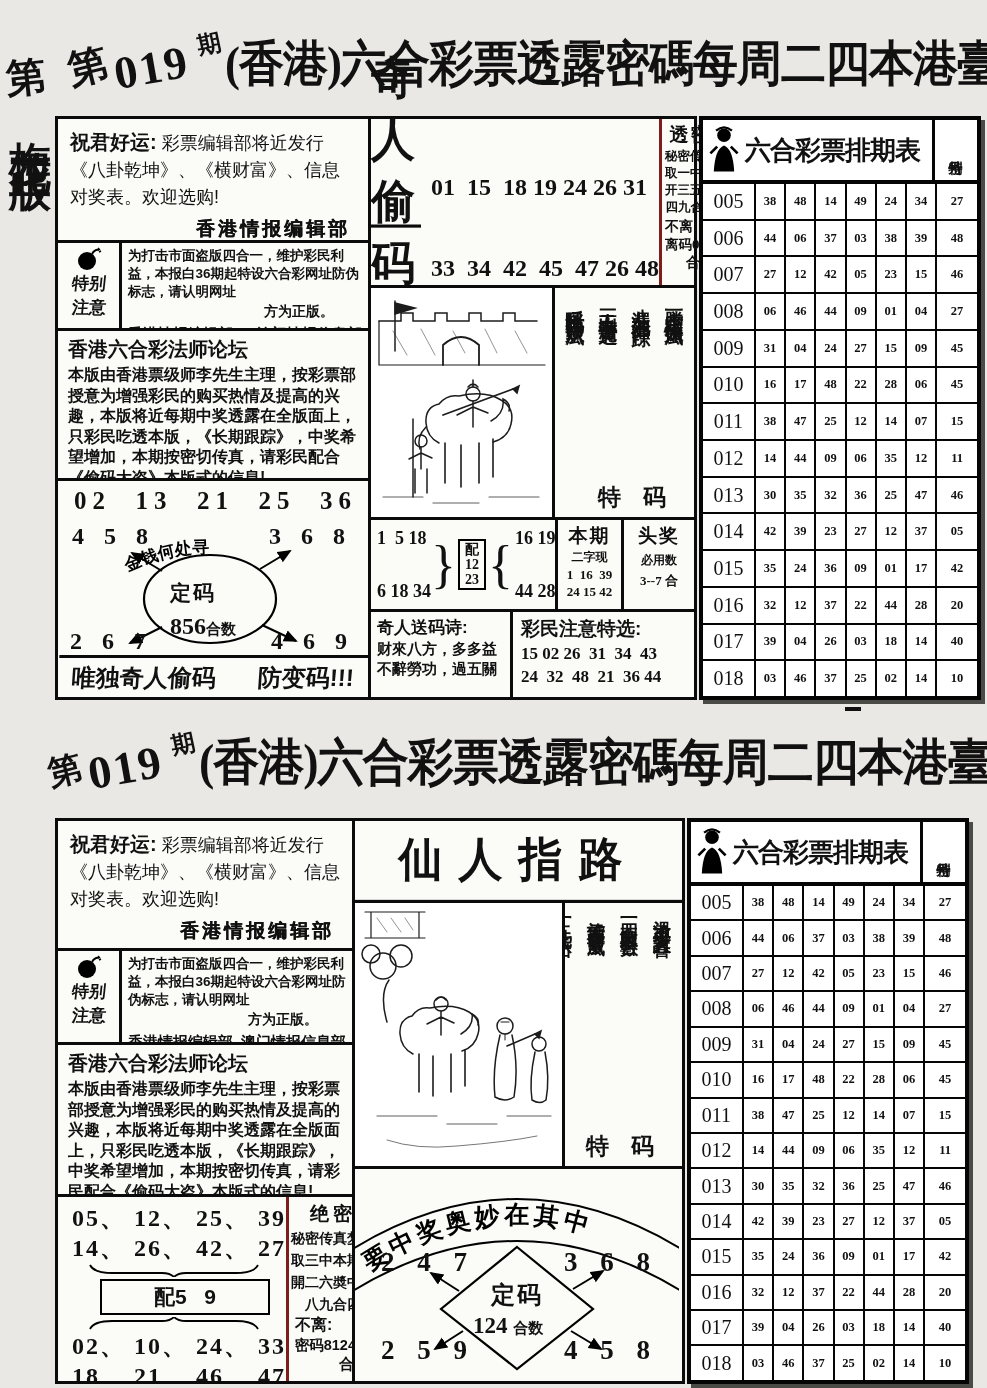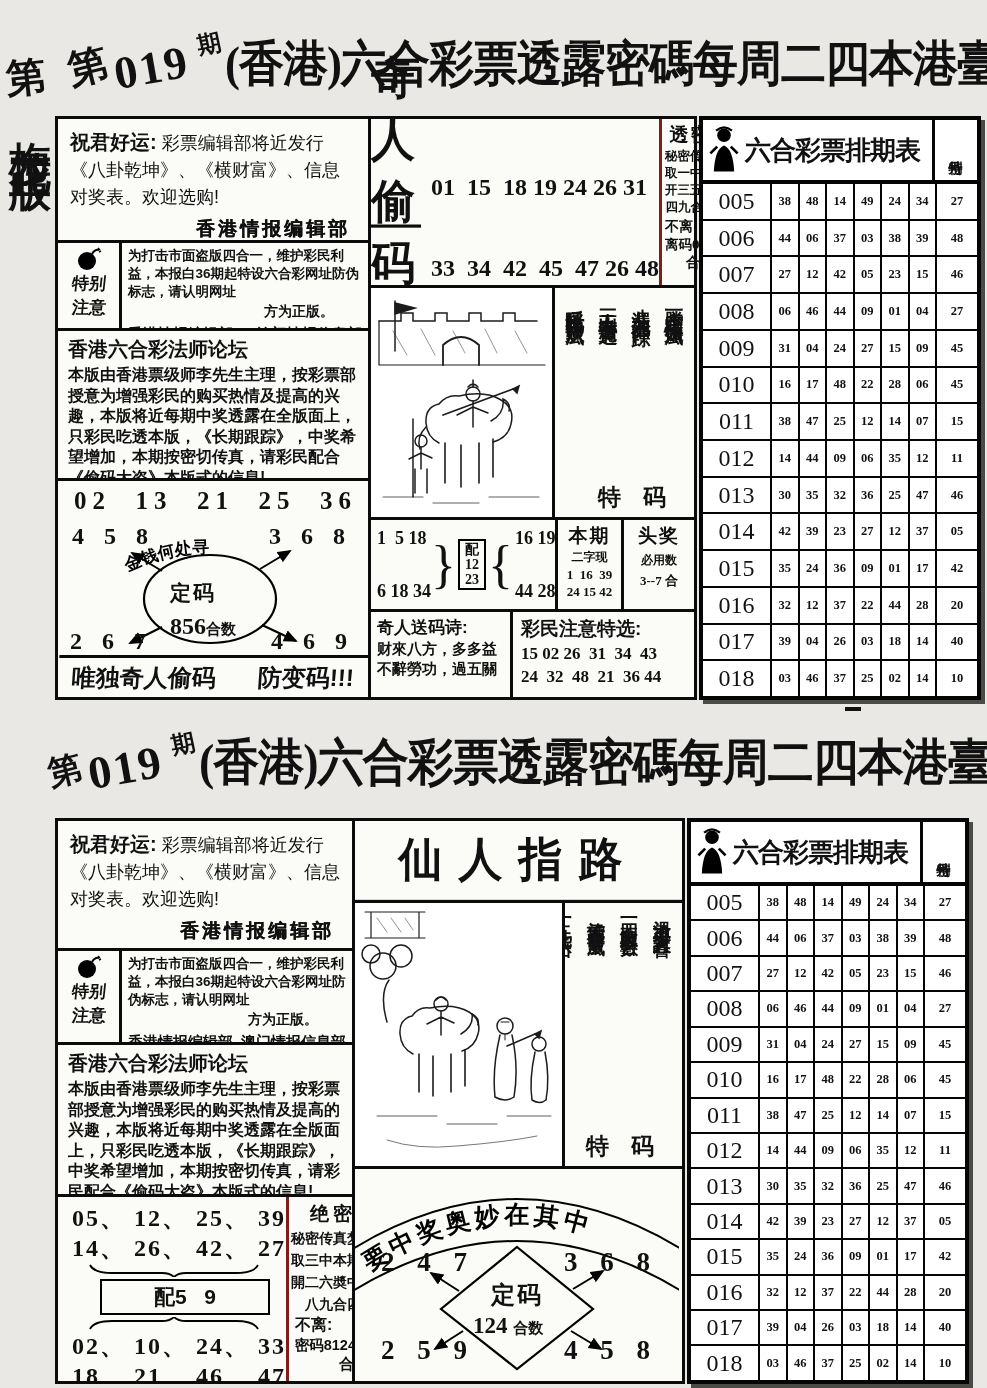--- a/index.html
+++ b/index.html
@@ -79,21 +79,21 @@
   
   .table-panel{width:282px;background:#fff;border:4px solid #050505;display:flex;flex-direction:column;box-shadow:4px 4px 0 #4a4a46}
   .table-head{display:flex;border-bottom:4px solid #050505;height:64px}
   .table-title-cell{flex:1;display:flex;align-items:center;gap:4px;padding:2px 2px 2px 4px;border-right:3px solid #050505}
   .table-title{font-size:26px;font-weight:900;font-family:"Liberation Serif",serif;letter-spacing:-1px;white-space:nowrap}
   .table-special-cell{width:42px;display:flex;align-items:center;justify-content:center;writing-mode:vertical-rl;text-orientation:upright;font-size:14px;font-weight:900;line-height:1}
   .table-body{flex:1;display:flex;flex-direction:column}
   .trow{flex:1;display:flex;border-bottom:2px solid #050505}
   .trow:last-child{border-bottom:none}
   .tcell{display:flex;align-items:center;justify-content:center;border-right:2px solid #050505;font-family:"Liberation Serif",serif}
-  .tcell.period{width:69px;font-size:24px}
+  .tcell.period{width:53px;font-size:20px}
   .tcell.num{flex:1;font-size:12.5px;font-weight:700}
   .tcell.special{width:40px;border-right:none;font-size:12.5px;font-weight:700}
 
   
   .numbers-secret{display:flex;overflow:hidden}
   .numbers-block{flex:1;padding:6px 0 0 14px}
   .numbers-block .l{font-size:24px;font-weight:700;font-family:"Liberation Serif",serif;letter-spacing:2px;line-height:30px;white-space:pre}
   .pei-big{border:2px solid #000;width:170px;margin:2px 0 2px 28px;text-align:center;font-size:21px;font-weight:700;white-space:pre;padding:2px 0}
   .brace-svg{display:block;margin-left:14px}
   .secret2{width:102px;padding:4px 2px;text-align:center}

